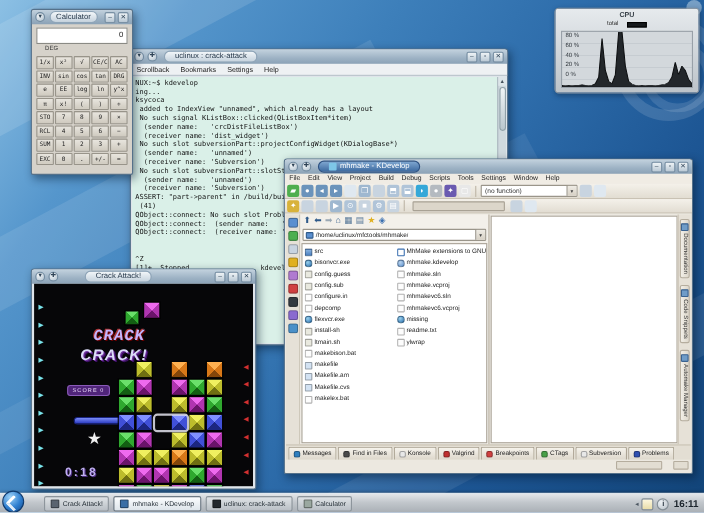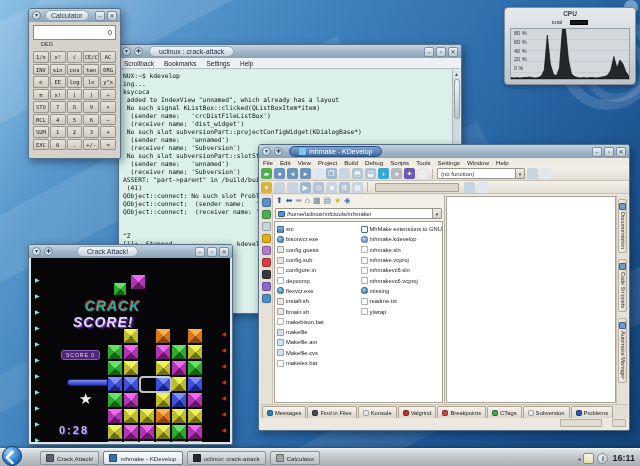--- a/index.html
+++ b/index.html
@@ -132,21 +132,21 @@
   .btab .dot { width:6px; height:6px; border-radius:2px; border:1px solid rgba(0,0,0,.3); }
   .btab span.blbl { font-size:5.8px; color:#222; }
   .kdev-status { position:absolute; left:1px; right:1px; bottom:1px; height:11px; background:#ece8e0; }
   .status-cell { position:absolute; height:8px; top:1px; background:#e2ddd2; border:1px solid #b5ad9e; border-radius:1px; }
 
   
   .game { left:28px; top:244px; width:205px; height:201px; }
   .game-body { position:absolute; left:2px; right:2px; top:13px; bottom:2px; background:#060608; overflow:hidden; }
   .logo-block { position:absolute; border:1px solid #000; }
   .logo-crack { position:absolute; left:54px; top:40px; font-size:14px; font-weight:bold; font-style:italic;
-    color:#14b8a6; text-shadow:1px 1px 0 #600, -1px -1px 0 #a33; letter-spacing:1px; }
+    color:#c4b5fd; text-shadow:1px 1px 0 #600, -1px -1px 0 #a33; letter-spacing:1px;font-family:Liberation Mono, monospace; }
   .logo-attack { position:absolute; left:42px; top:56px; font-size:14px; font-weight:bold; font-style:italic;
     color:#dcdcf8; text-shadow:1px 1px 0 #7030a0, 2px 2px 0 #3a1060; letter-spacing:1px; }
   .score-pill { position:absolute; left:30px; top:92px; font-size:5px; color:#e8d8f8; background:#50257a;
     border:1px solid #8a5ab8; border-radius:3px; padding:1px 4px; letter-spacing:1px; }
   .game-bar { position:absolute; left:36px; top:121px; width:52px; height:7px; border-radius:4px;
     background:linear-gradient(#7a8cf8,#2838c0); border:1px solid #1a2480; }
   .game-star { position:absolute; left:48px; top:132px; font-size:15px; color:#f0f0f0; }
   .game-timer { position:absolute; left:28px; top:166px; font-size:11px; font-weight:bold; color:#c0b0f0;
     text-shadow:1px 1px 0 #4a2a80; letter-spacing:2px; }
   .ggrid { position:absolute; left:76px; top:70px; width:96px; display:grid; grid-template-columns:repeat(6,16px); }
@@ -574,25 +574,25 @@
       <span class="tb-btns">
         <span class="tb-btn">–</span>
         <span class="tb-btn">▫</span>
         <span class="tb-btn">✕</span>
       </span>
     </div>
     <div class="game-body">
       <span class="logo-block" style="left:82px;top:24px;width:14px;height:14px;background:conic-gradient(from 45deg,#2fa82f 0 25%,#135f13 0 50%,#2fa82f 0 75%,#6ae06a 0 100%)"></span>
       <span class="logo-block" style="left:99px;top:16px;width:16px;height:16px;background:conic-gradient(from 45deg,#b035b0 0 25%,#6a146a 0 50%,#b035b0 0 75%,#ee6aee 0 100%)"></span>
       <div class="logo-crack">CRACK</div>
-      <div class="logo-attack">SCORE!</div>
+      <div class="logo-attack">CRACK!</div>
       <div class="score-pill">SCORE 0</div>
       <div class="game-bar"></div>
       <div class="game-star">★</div>
-      <div class="game-timer">0:28</div>
+      <div class="game-timer">0:18</div>
       <div class="ggrid">
 
       <div class="gcell"></div>
           <div class="gcell Y"></div>
           <div class="gcell"></div>
           <div class="gcell O"></div>
           <div class="gcell"></div>
           <div class="gcell O"></div>
           <div class="gcell G"></div>
           <div class="gcell P"></div>

